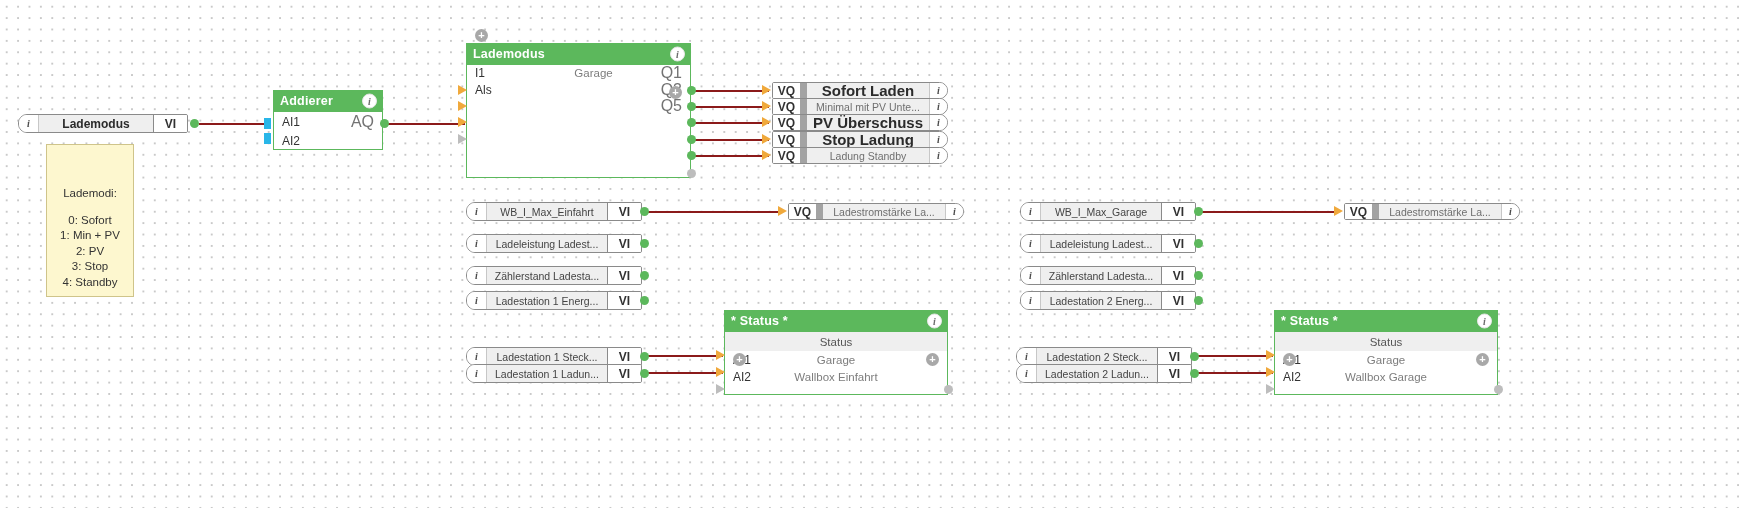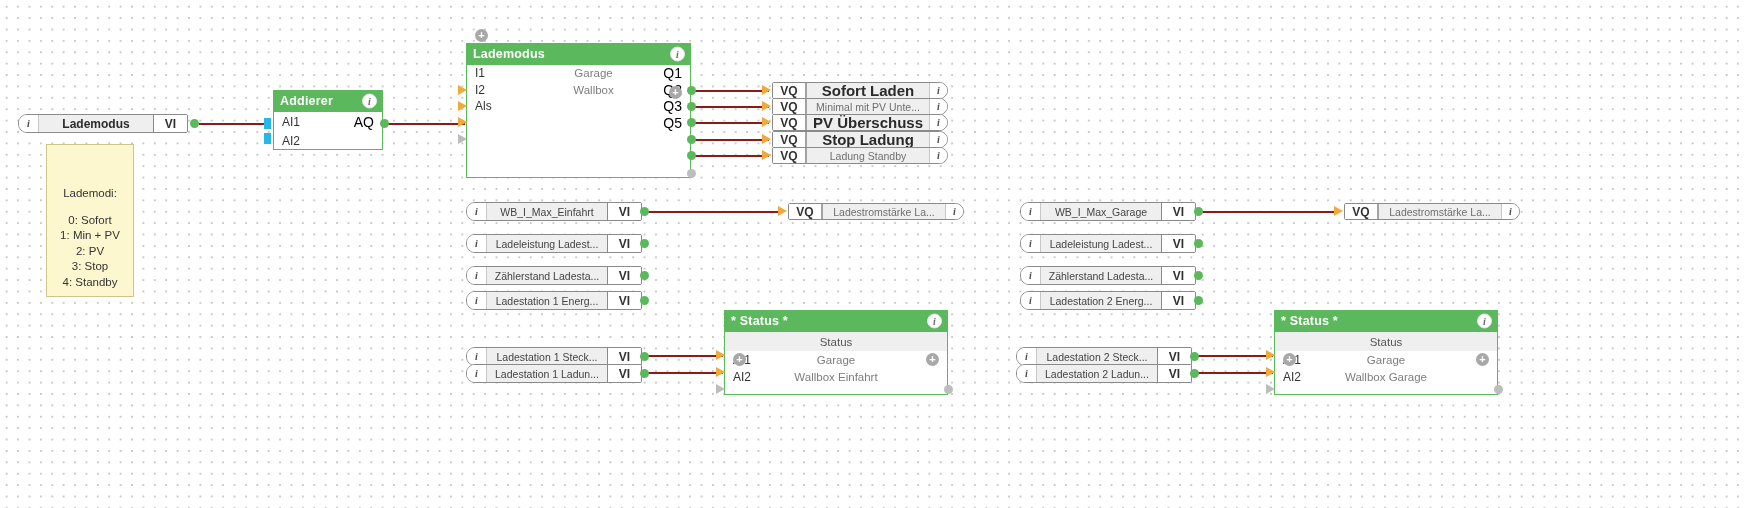--- a/index.html
+++ b/index.html
@@ -74,22 +74,22 @@
   }
   .pin-label-left {
     position: absolute;
     left: 8px;
     color: #333333;
     font-size: 12px;
   }
   .pin-label-right {
     position: absolute;
     right: 8px;
-    color: #000000;
-    font-size: 14px;
+    color: #737373;
+    font-size: 16px;
   }
   .row-center {
     width: 100%;
     text-align: center;
     color: #7d7d7d;
     font-size: 11.5px;
   }
   .row-center.wide { padding-left: 30px; }
 
   
@@ -183,21 +183,21 @@
     border-radius: 2px 9px 9px 2px;
     overflow: hidden;
   }
   .vq-tag {
     flex: 0 0 34px;
     background: #ffffff;
     display: flex; align-items: center; justify-content: center;
     font-size: 12px;
     font-weight: bold;
     color: #313131;
-    border-right: 2px solid #a3a3a3;
+    border-right: 7px solid #a3a3a3;
   }
   .vq-name {
     flex: 1 1 auto;
     background: #efefef;
     display: flex; align-items: center; justify-content: center;
     font-size: 10.5px;
     color: #6f6f6f;
     padding: 0 5px;
     white-space: nowrap;
     overflow: hidden;
@@ -295,25 +295,20 @@
   <div class="fb" style="left:466px; top:43px; width:225px; height:135px;">
     <div class="fb-header">
       <span class="fb-title">Lademodus</span>
       <span class="fb-info">i</span>
     </div>
     <div class="fb-body" style="height:92px;">
       <div class="fb-row" style="height:16.5px;">
         <span class="pin-label-left">I1</span>
         <span class="row-center wide">Garage</span>
         <span class="pin-label-right">Q1</span>
-      </div>
-      <div class="fb-row" style="height:16.5px;">
-        <span class="pin-label-left">I2</span>
-        <span class="row-center wide">Wallbox</span>
-        <span class="pin-label-right">Q2</span>
       </div>
       <div class="fb-row" style="height:16.5px;">
         <span class="pin-label-left">Als</span>
         <span class="pin-label-right">Q3</span>
       </div>
       <div class="fb-row" style="height:16.5px;">
         <span class="pin-label-right">Q5</span>
       </div>
       <div class="plus" style="left:8px; top:-36px;">+</div>
       <div class="plus" style="right:8px; top:21px;">+</div>

